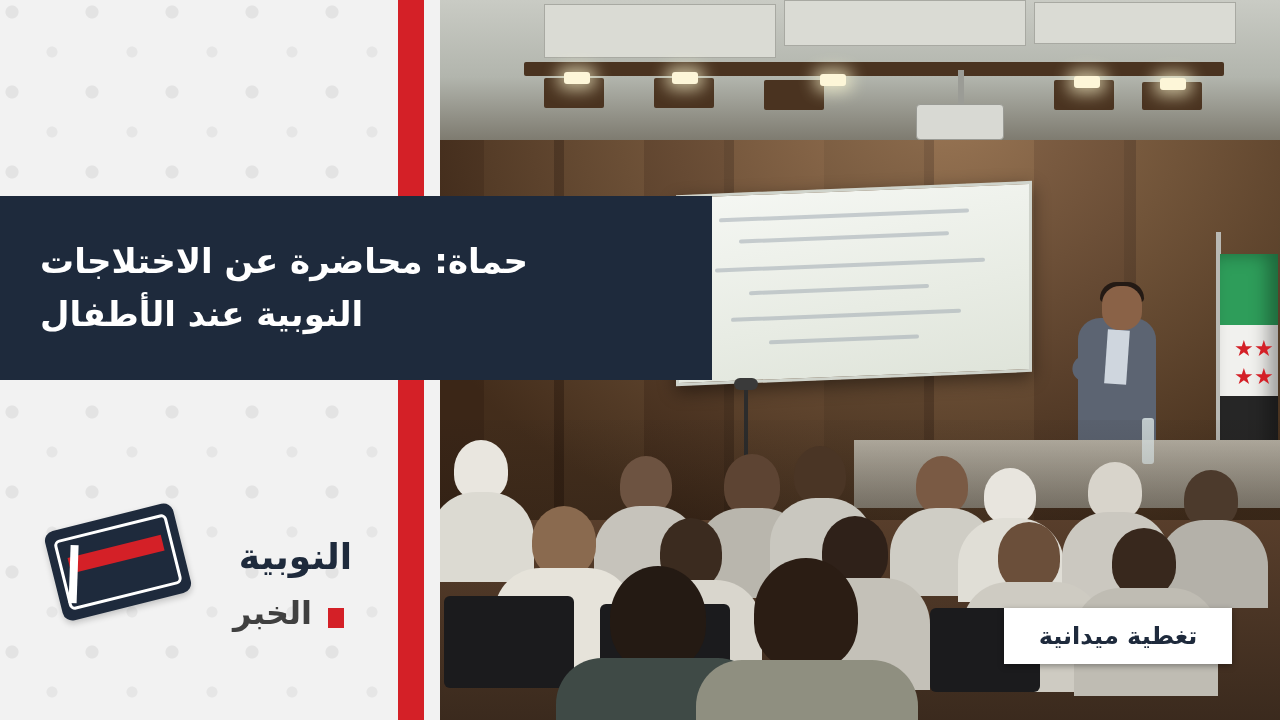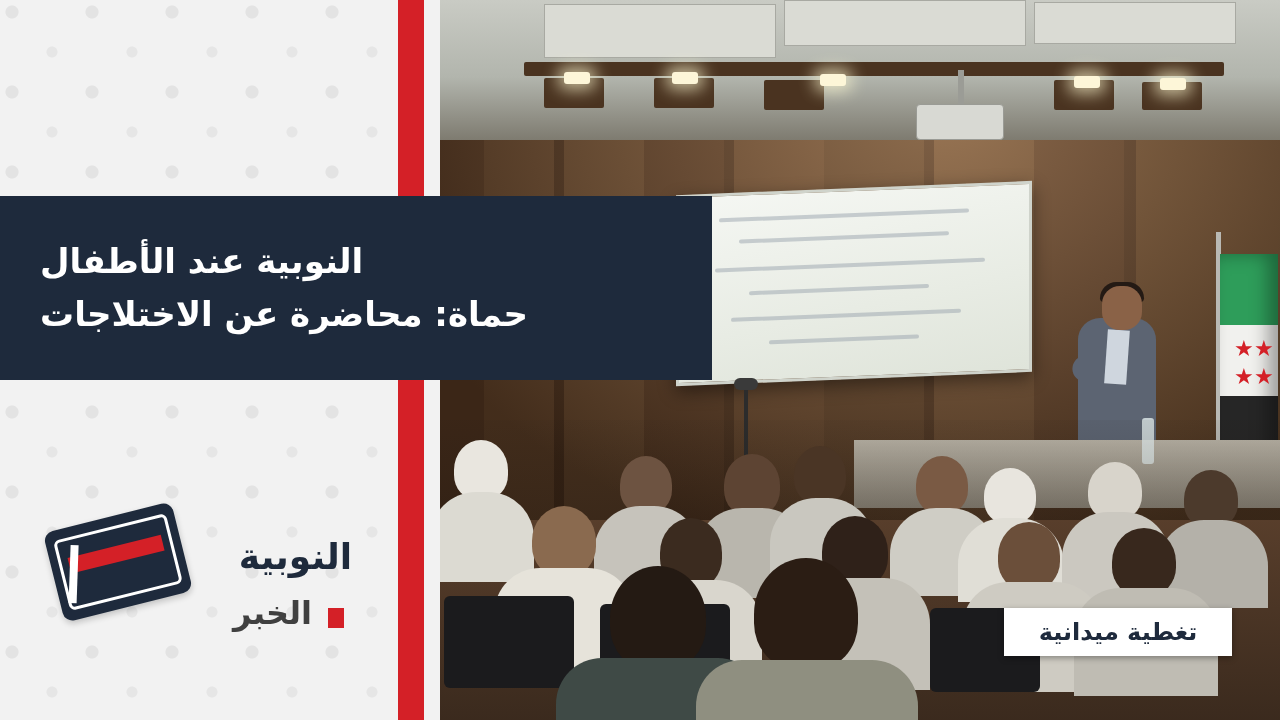--- a/index.html
+++ b/index.html
@@ -317,21 +317,21 @@
     position: absolute;
     right: 8px; top: 100px;
     width: 16px; height: 20px;
     background: #d42027;
   }
 
   
   .badge {
     position: absolute;
     left: 1004px; top: 608px;
-    width: 228px; height: 48px;
+    width: 228px; height: 56px;
     background: #ffffff;
     display: flex;
     align-items: center;
     justify-content: center;
     box-shadow: 0 2px 6px rgba(0,0,0,0.35);
   }
   .badge-text {
     color: #1e2a3c;
     font-size: 24px;
     font-weight: bold;
@@ -446,22 +446,22 @@
 
       <div class="head" style="left:330px;top:138px;width:104px;height:112px;background:#2b1d14;"></div>
       <div class="shoulders" style="left:272px;top:240px;width:222px;height:132px;background:#8f8f80;"></div>
     </div>
   </div>
 
   <div class="left-bg"></div>
   <div class="red-bar"></div>
 
   <div class="title-box">
+    <div class="title-line">حماة: محاضرة عن الاختلاجات</div>
     <div class="title-line">النوبية عند الأطفال</div>
-    <div class="title-line">حماة: محاضرة عن الاختلاجات</div>
   </div>
 
   <div class="logo">
     <div class="logo-mark">
       <div class="logo-mark-inner"></div>
       <div class="logo-mark-red"></div>
       <div class="logo-mark-slash"></div>
     </div>
     <div class="logo-word-1">النوبية</div>
     <div class="logo-word-2">الخبر</div>

